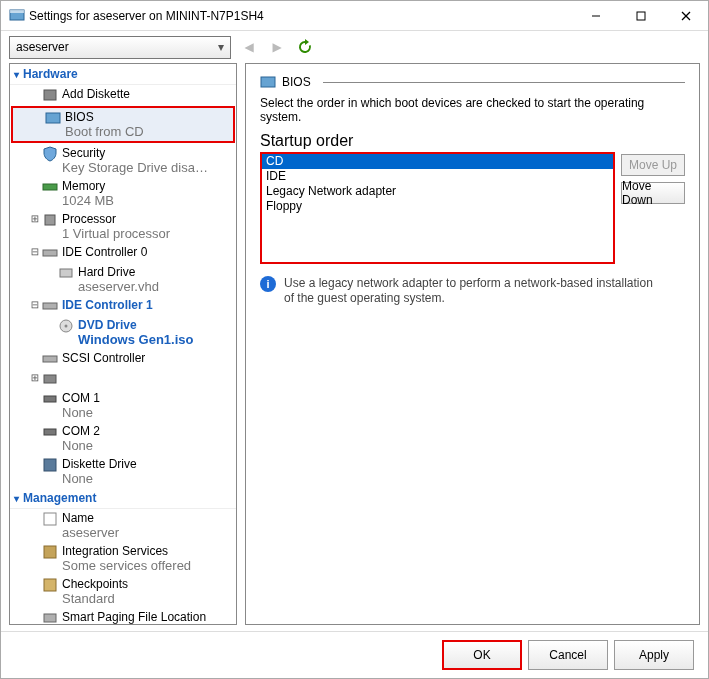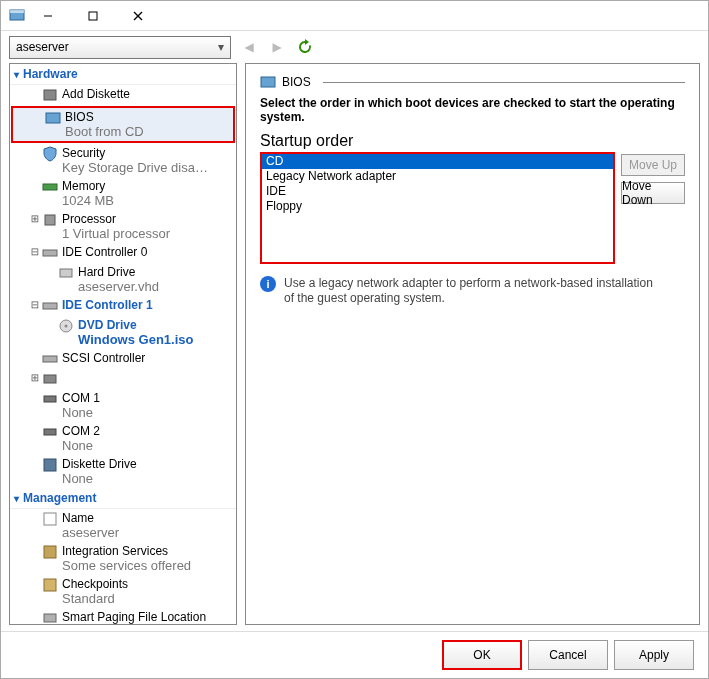--- a/index.html
+++ b/index.html
@@ -24,21 +24,21 @@
   .tree .item .txt { display:flex; flex-direction:column; }
   .tree .item .name { color:#000; line-height:15px; white-space:nowrap; overflow:hidden; text-overflow:ellipsis; max-width:150px;}
   .tree .item .sub { color:#777; font-size:13px; line-height:14px; white-space:nowrap; overflow:hidden; text-overflow:ellipsis; max-width:150px;}
   .tree .item.blue .name { color:#1a60bd; font-weight:bold; }
   .tree .item.blue .sub { color:#1a60bd; font-weight:bold; }
   .tree .child1 { padding-left: 18px; }
   .tree .child2 { padding-left: 34px; }
   .rightpane { flex:1; border:1px solid #888; padding:10px 14px; overflow:hidden; }
   .righttitle { display:flex; align-items:center; gap:6px; margin-bottom:4px; }
   .righttitle .line { flex:1; height:1px; background:#888; margin-left:6px; }
-  .desc { margin: 6px 0 8px 0; color:#000;font-weight:bold; }
+  .desc { margin: 6px 0 8px 0; color:#000; }
   .grpbox { }
   .grpbox .lbl { font-size:16px; margin-bottom:2px; color:#000;}
   .listrow { display:flex; gap:6px; align-items:flex-start; }
   .listbox { flex:1; height:112px; border:2px solid #e60000; background:#fff; overflow:hidden;}
   .listbox .li { padding:0 4px; line-height:15px; color:#000;}
   .listbox .li.sel { background:#0066cc; color:#fff;}
   .btncol { display:flex; flex-direction:column; gap:6px; padding-top:2px;}
   .wbtn { width:64px; height:22px; border:1px solid #999; background:linear-gradient(#fff,#eaeaea); display:flex; align-items:center; justify-content:center;}
   .wbtn.disabled { color:#999; background:#f0f0f0;}
   .info { display:flex; gap:8px; margin-top:12px; align-items:flex-start;}
@@ -52,20 +52,21 @@
   .ico-drive{width:16px;height:16px;}
 </style>
 </head>
 <body>
 
 <div class="titlebar">
   <svg width="16" height="16" viewBox="0 0 16 16">
       <rect x="1" y="2" width="14" height="10" fill="#66a3d2" stroke="#2a6496"></rect>
       <rect x="1" y="2" width="14" height="3" fill="#fff" opacity="0.6"></rect>
     </svg>
+  <span class="title">Settings for aseserver on MININT-N7P1SH4</span>
   <div class="winbtn">
       <svg width="10" height="10">
         <line x1="1" y1="5" x2="9" y2="5" stroke="currentColor" stroke-width="1"></line>
       </svg>
     </div>
   <div class="winbtn">
       <svg width="10" height="10">
         <rect x="1" y="1" width="8" height="8" fill="none" stroke="currentColor" stroke-width="1"></rect>
       </svg>
     </div>
@@ -323,22 +324,22 @@
         </svg>
       <span>BIOS</span>
       <div class="line"></div>
     </div>
     <div class="desc">Select the order in which boot devices are checked to start the operating system.</div>
     <div class="grpbox">
       <div class="lbl">Startup order</div>
       <div class="listrow">
         <div class="listbox">
           <div class="li sel">CD</div>
+          <div class="li">IDE</div>
           <div class="li">Legacy Network adapter</div>
-          <div class="li">IDE</div>
           <div class="li">Floppy</div>
         </div>
         <div class="btncol">
           <div class="wbtn disabled">Move Up</div>
           <div class="wbtn">Move Down</div>
         </div>
       </div>
     </div>
     <div class="info">
       <div class="iicon">i</div>

